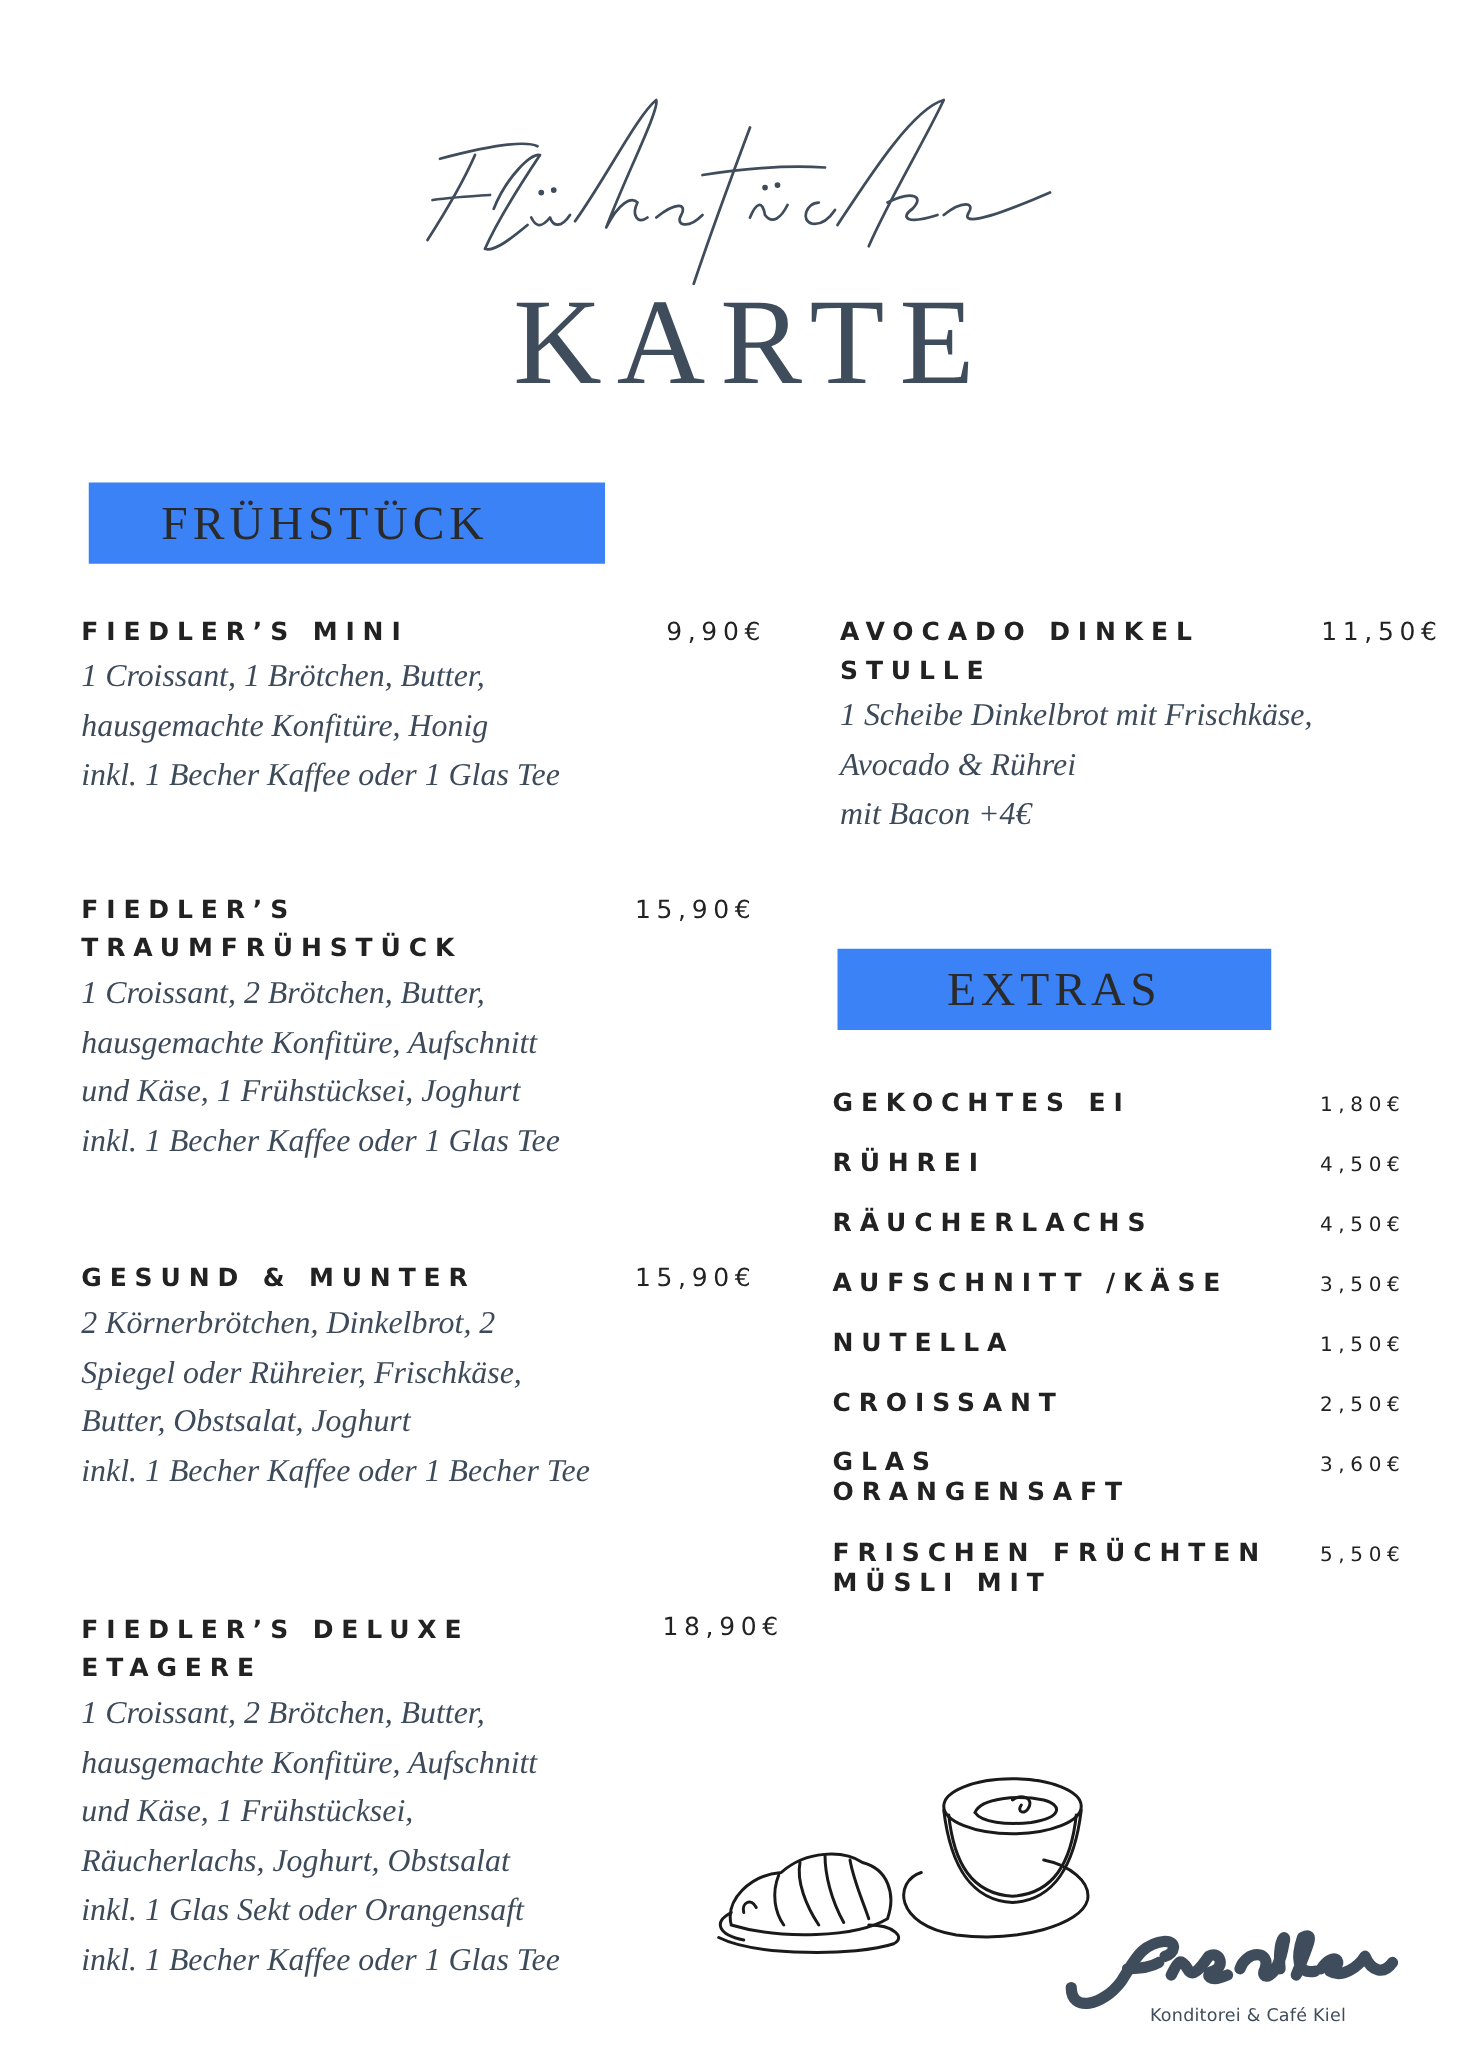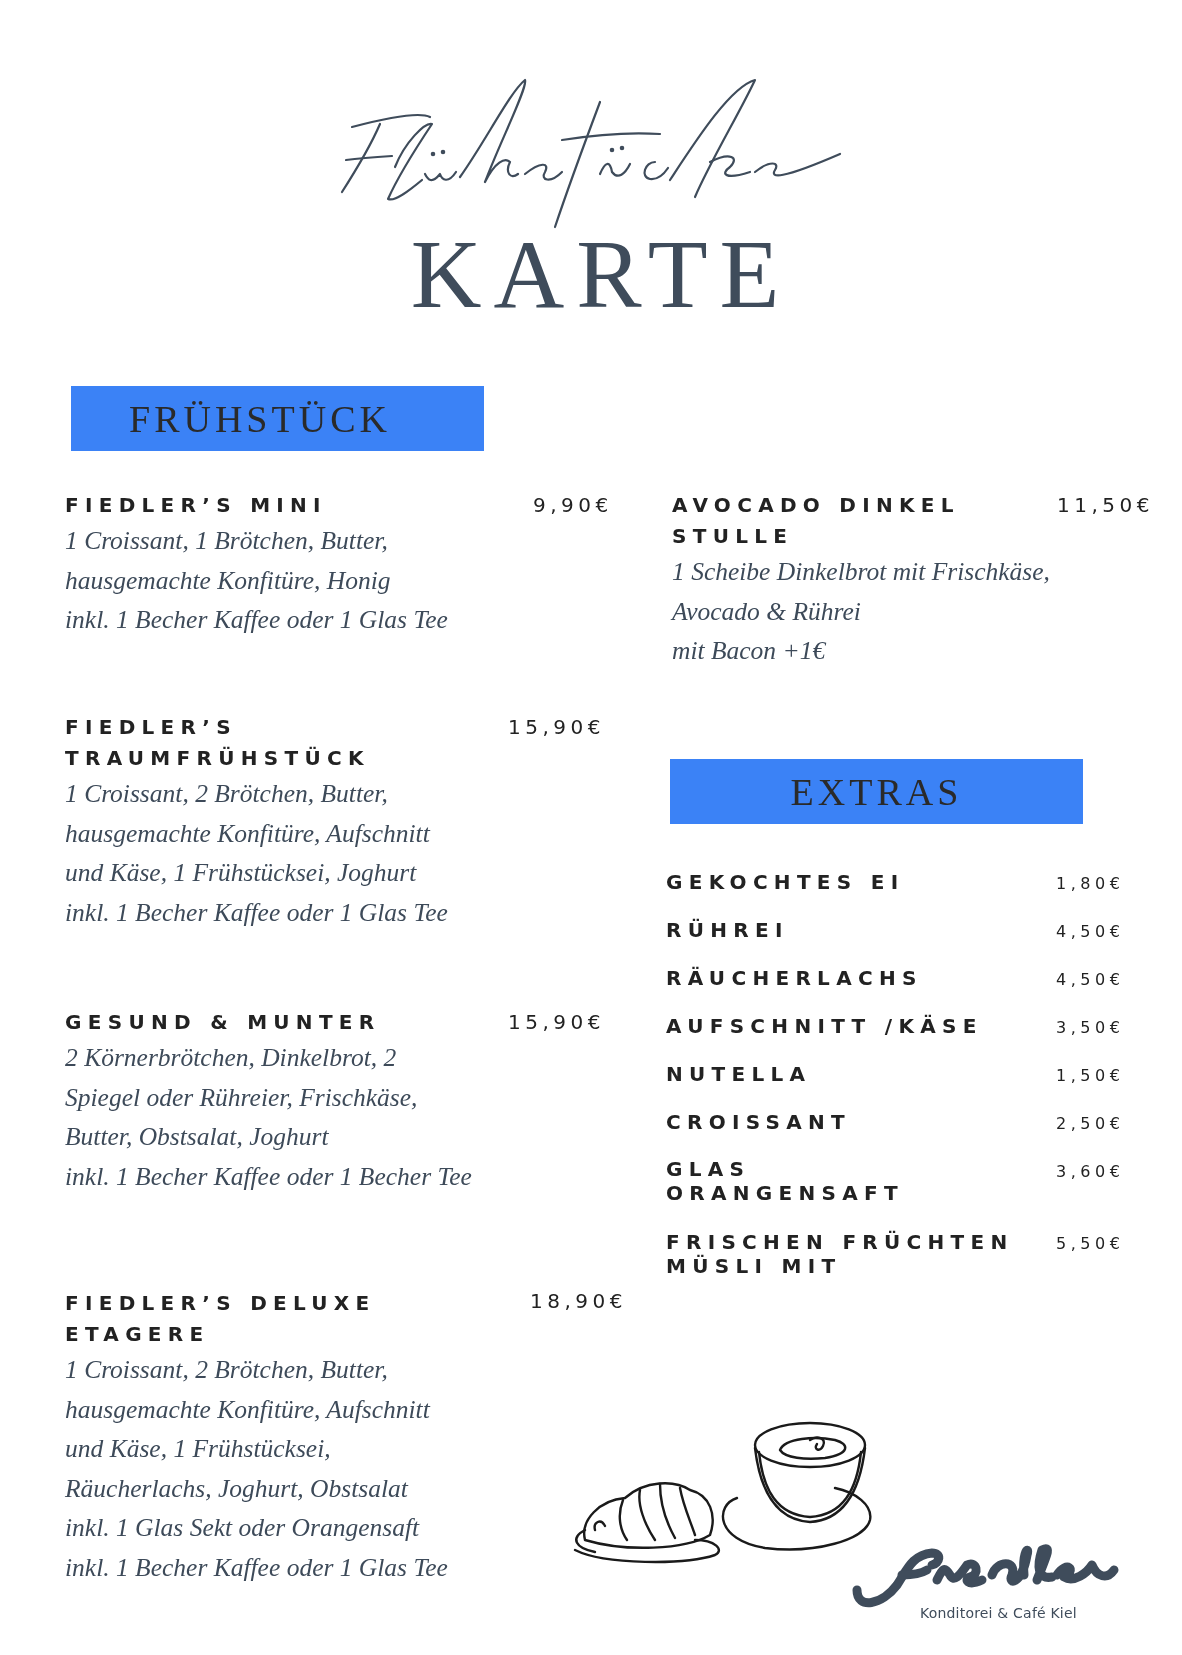--- a/index.html
+++ b/index.html
@@ -22,21 +22,21 @@
       font-weight: normal; line-height: 1; padding-left: 10px;
     }
 
     
     .banner {
       background: #3b82f6; color: #2a2a2a;
       font-family: "Liberation Serif", serif; letter-spacing: 4px;
       font-size: 38px; display: flex; align-items: center;
     }
     .banner-fruehstueck { left: 71px; top: 386px; width: 413px; height: 65px; padding-left: 58px; box-sizing: border-box; }
-    .banner-extras { left: 670px; top: 759px; width: 413px; height: 65px; justify-content: center; }
+    .banner-extras { left: 670px; top: 759px; width: 347px; height: 65px; justify-content: center; }
 
     
     .item-name {
       font-family: "DejaVu Sans", sans-serif; font-weight: bold;
       font-size: 20px; letter-spacing: 6.3px; color: #222;
       line-height: 31px; text-transform: uppercase;
     }
     .item-price {
       font-family: "DejaVu Sans", sans-serif;
       font-size: 20px; letter-spacing: 4.5px; color: #222;
@@ -153,21 +153,21 @@
   </div>
 </div>
 
 <div class="abs" style="left:672px; top:490px; width:500px;">
   <div class="item-name">AVOCADO DINKEL</div>
   <div class="item-name">STULLE</div>
   <div class="abs item-price" style="left:385px; top:0;">11,50€</div>
   <div class="item-desc">
     <div>1 Scheibe Dinkelbrot mit Frischkäse,</div>
     <div>Avocado &amp; Rührei</div>
-    <div>mit Bacon +1€</div>
+    <div>mit Bacon +4€</div>
   </div>
 </div>
 
 <div class="abs banner banner-extras">
   <span>EXTRAS</span>
 </div>
 
 <div class="abs" style="left:666px; top:870px; width:500px;">
   <div class="abs extra-name" style="left:0; top:0;">GEKOCHTES EI</div>
   <div class="abs extra-price" style="left:390px; top:2px;">1,80€</div>

